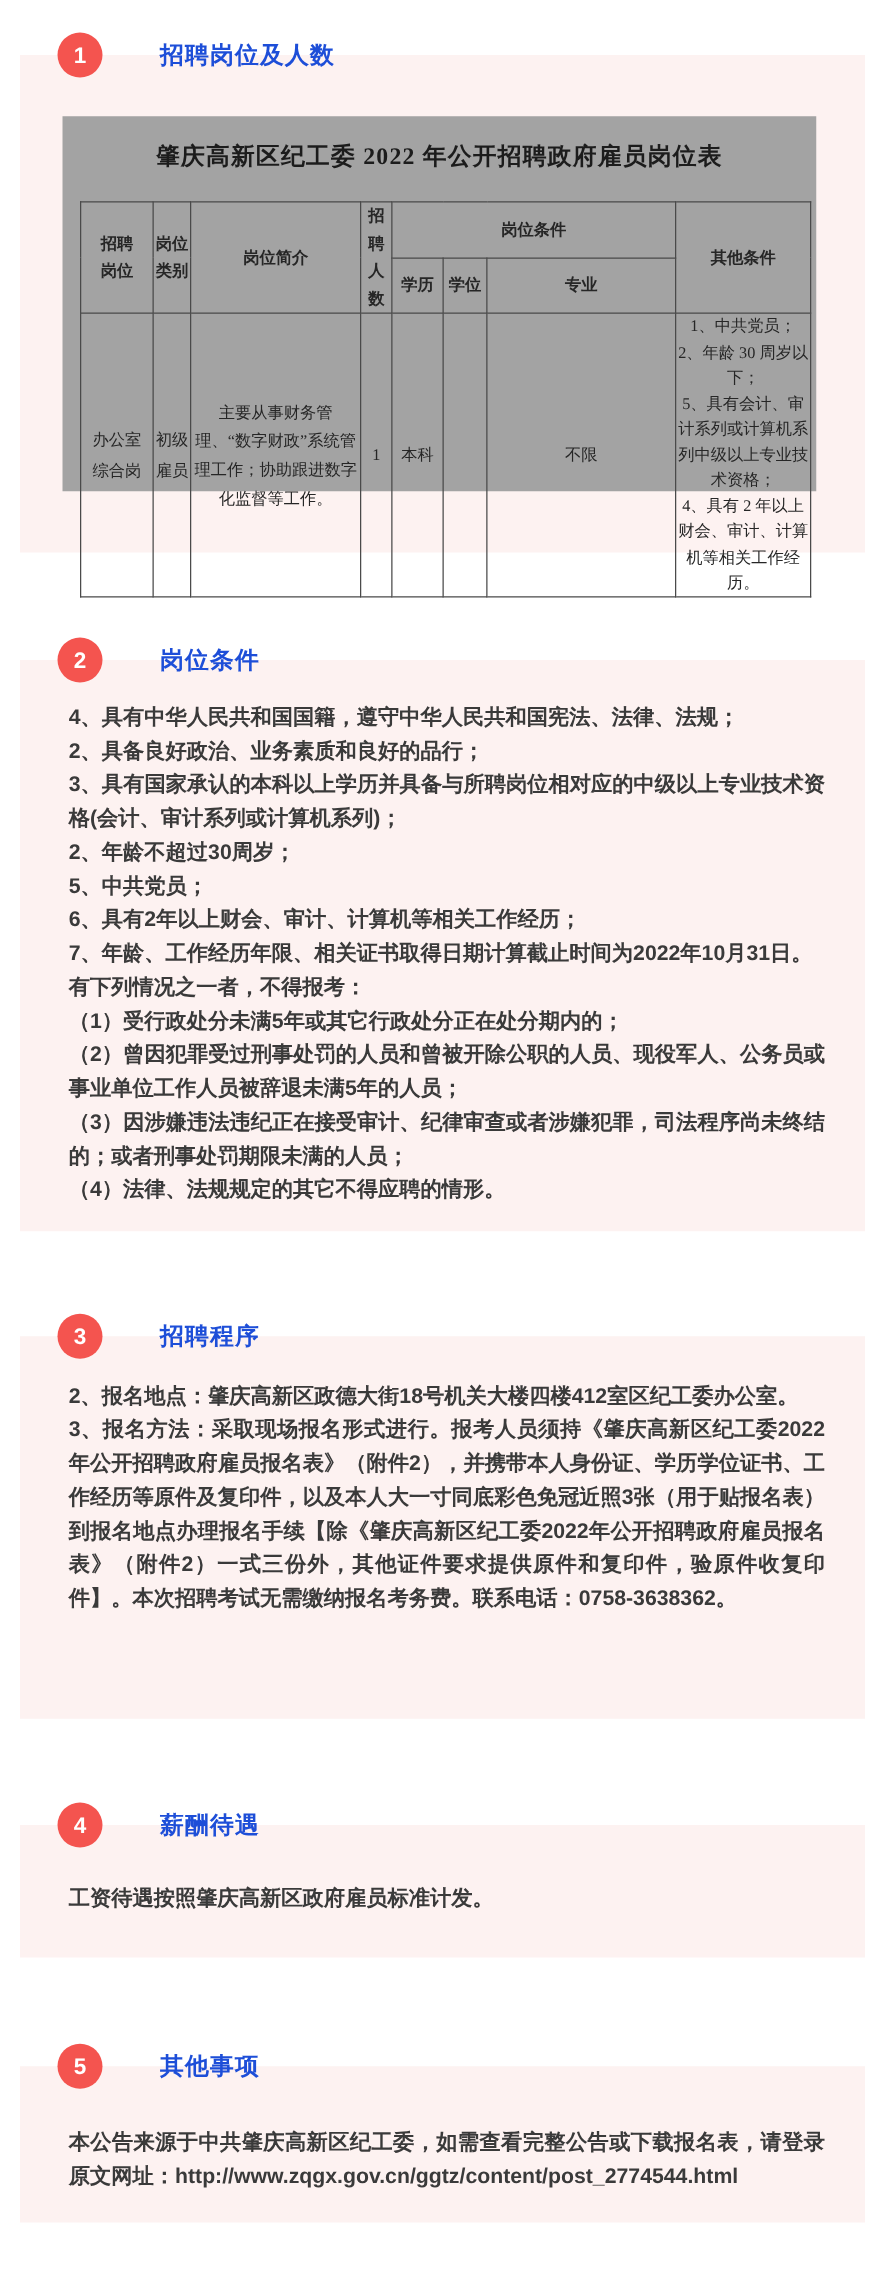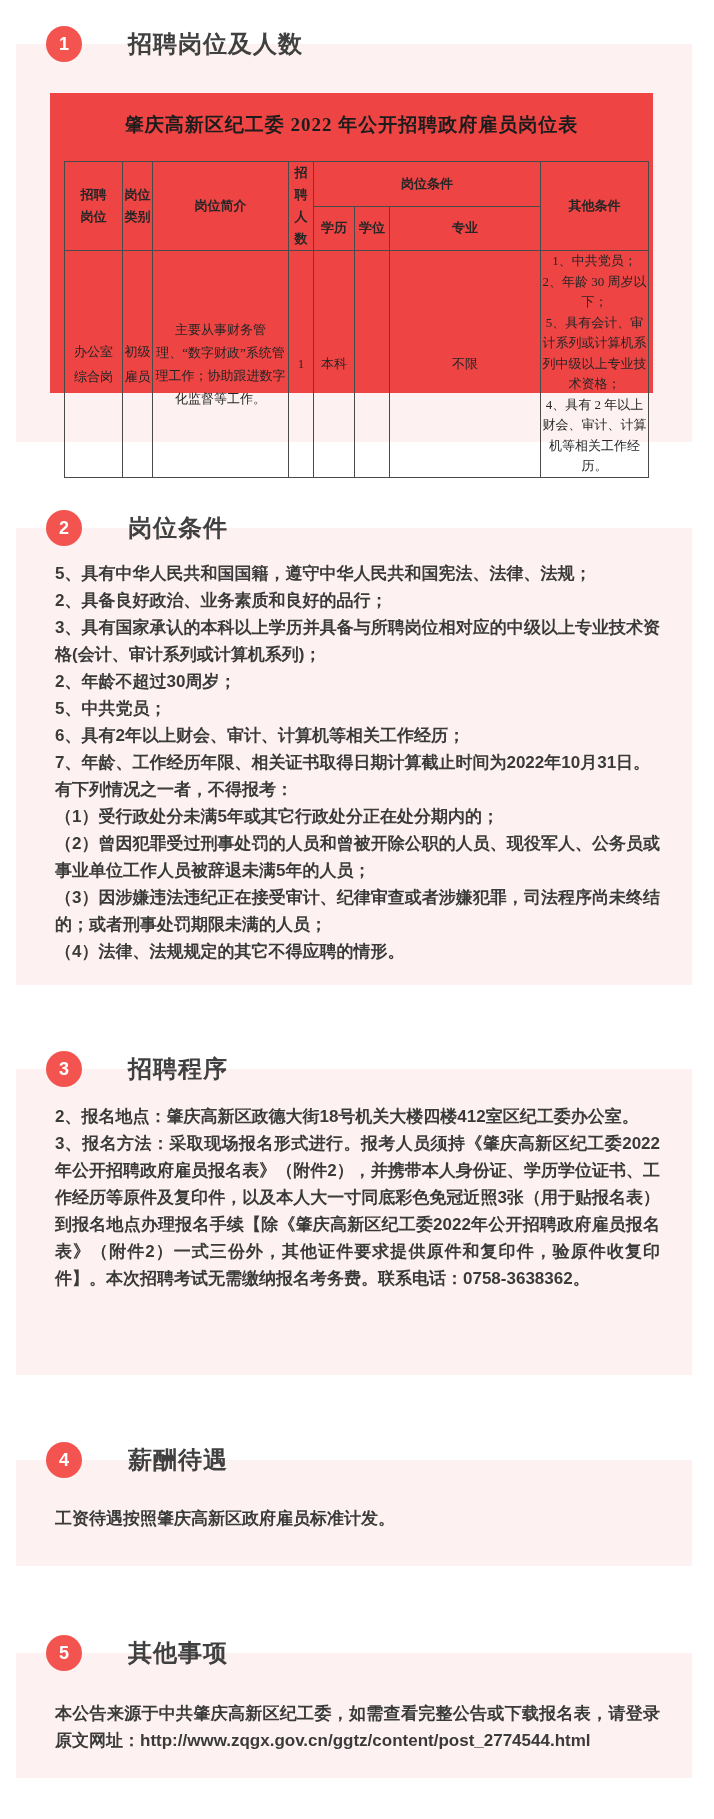--- a/index.html
+++ b/index.html
@@ -14,31 +14,31 @@
   .sec-head{
     position:absolute;top:-18px;left:30px;height:36px;
     display:flex;align-items:center;
   }
   .badge{
     width:36px;height:36px;border-radius:50%;background:#f4544f;
     color:#ffffff;display:flex;align-items:center;justify-content:center;
     font-size:18px;font-weight:bold;flex:0 0 36px;
   }
   .sec-title{
-    margin:0 0 0 46px;font-size:24px;font-weight:bold;color:#404040;
+    margin:0 0 0 46px;font-size:19px;font-weight:bold;color:#1d4ed8;
     letter-spacing:1px;white-space:nowrap;
   }
   .body{padding:0 32px 0 39px;}
   .body p{
     margin:0;font-size:17px;line-height:27px;font-weight:600;
     color:#3a3a3a;text-align:justify;
   }
   .url{word-break:break-all;}
   
-  .card{width:603px;height:300px;margin-left:34px;background:#ef4444;}
+  .card{width:603px;height:300px;margin-left:34px;background:#a3a3a3;}
   .tbl-title{
     margin:0;padding-top:19px;text-align:center;
     font-family:"Liberation Serif",serif;font-size:19px;font-weight:600;
     color:#1c1c1c;letter-spacing:1px;
   }
   table.jobs{
     border-collapse:collapse;margin:23px 0 0 14px;table-layout:fixed;
     width:584px;font-family:"Liberation Serif",serif;color:#262626;
   }
   table.jobs th,table.jobs td{
@@ -135,21 +135,21 @@
 </section>
 
 <section class="panel" style="top:528px;height:457px;padding-top:32px;">
   <div class="sec-head">
     <div class="badge">
       <span>2</span>
     </div>
     <h2 class="sec-title">岗位条件</h2>
   </div>
   <div class="body">
-    <p>5、具有中华人民共和国国籍，遵守中华人民共和国宪法、法律、法规；</p>
+    <p>4、具有中华人民共和国国籍，遵守中华人民共和国宪法、法律、法规；</p>
     <p>2、具备良好政治、业务素质和良好的品行；</p>
     <p>3、具有国家承认的本科以上学历并具备与所聘岗位相对应的中级以上专业技术资格(会计、审计系列或计算机系列)；</p>
     <p>2、年龄不超过30周岁；</p>
     <p>5、中共党员；</p>
     <p>6、具有2年以上财会、审计、计算机等相关工作经历；</p>
     <p>7、年龄、工作经历年限、相关证书取得日期计算截止时间为2022年10月31日。</p>
     <p>有下列情况之一者，不得报考：</p>
     <p>（1）受行政处分未满5年或其它行政处分正在处分期内的；</p>
     <p>（2）曾因犯罪受过刑事处罚的人员和曾被开除公职的人员、现役军人、公务员或事业单位工作人员被辞退未满5年的人员；</p>
     <p>（3）因涉嫌违法违纪正在接受审计、纪律审查或者涉嫌犯罪，司法程序尚未终结的；或者刑事处罚期限未满的人员；</p>

